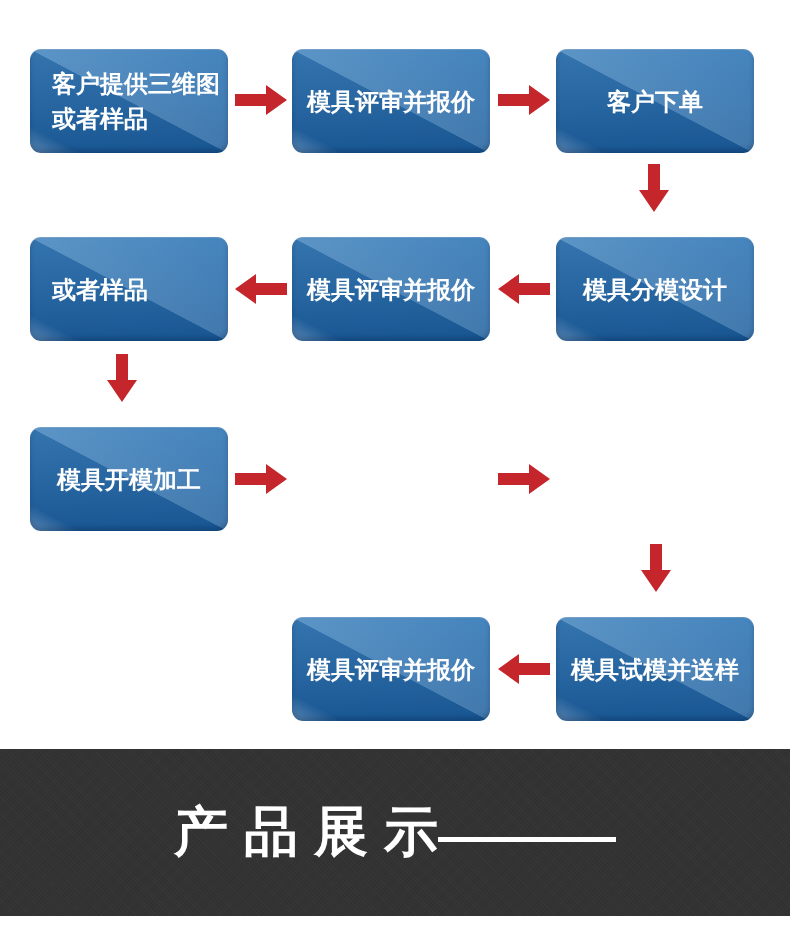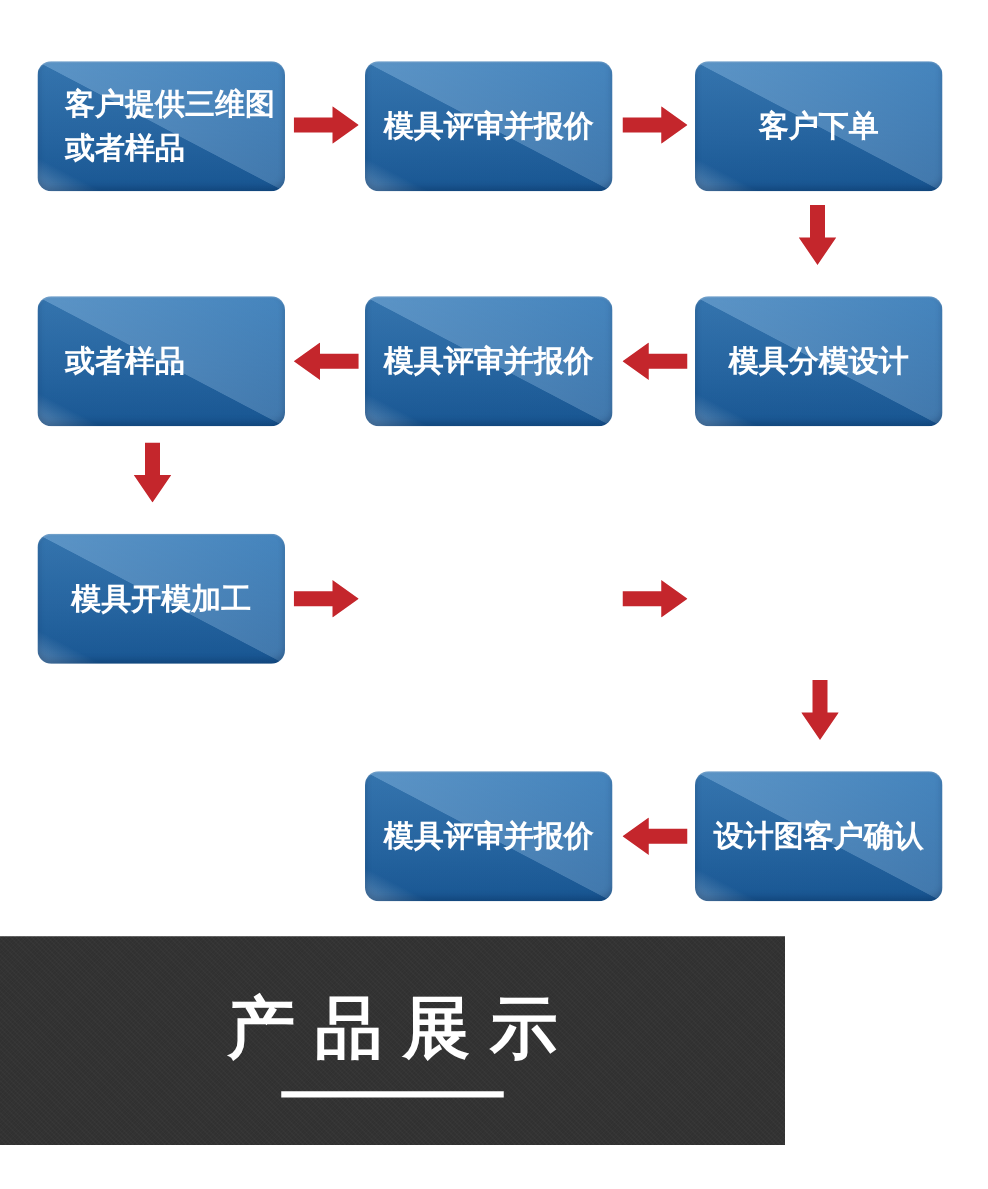--- a/index.html
+++ b/index.html
@@ -44,27 +44,27 @@
   }
   .fc-box span{display:block;}
   
   .arrow{position:absolute;}
   .arrow svg{display:block;}
   .arrow polygon{fill:var(--arrow-red,#c4262c);}
   
   .banner{
     position:absolute;
     left:0; top:745px;
-    width:628px; height:167px;
+    width:790px; height:167px;
     background-color:var(--banner-bg,#333333);
     background-image:
       repeating-linear-gradient(45deg, rgba(255,255,255,.02) 0 1px, rgba(0,0,0,0) 1px 3px),
       repeating-linear-gradient(-45deg, rgba(0,0,0,.05) 0 1px, rgba(0,0,0,0) 1px 2px);
     display:flex;
-    flex-direction:column;
+    flex-direction:row;
     align-items:center;
     justify-content:center;
   }
   .banner-title{
     color:var(--banner-text,#ffffff);
     font-size:54px;
     font-weight:bold;
     letter-spacing:16px;
     margin-right:-16px; 
     white-space:nowrap;
@@ -153,21 +153,21 @@
 
   <div class="fc-box" style="left:292px;top:613px">
     <span>模具评审并报价</span>
   </div>
   <div class="arrow" style="left:498px;top:650px">
     <svg width="52" height="30" viewBox="0 0 52 30">
         <polygon points="52,9 21,9 21,0 0,15 21,30 21,21 52,21"></polygon>
       </svg>
   </div>
   <div class="fc-box" style="left:556px;top:613px">
-    <span>设计图客户确认</span>
+    <span>模具试模并送样</span>
   </div>
 
   <div class="banner">
     <div class="banner-title">产品展示</div>
     <div class="banner-underline"></div>
   </div>
 
 </div>
 
 </body></html>

